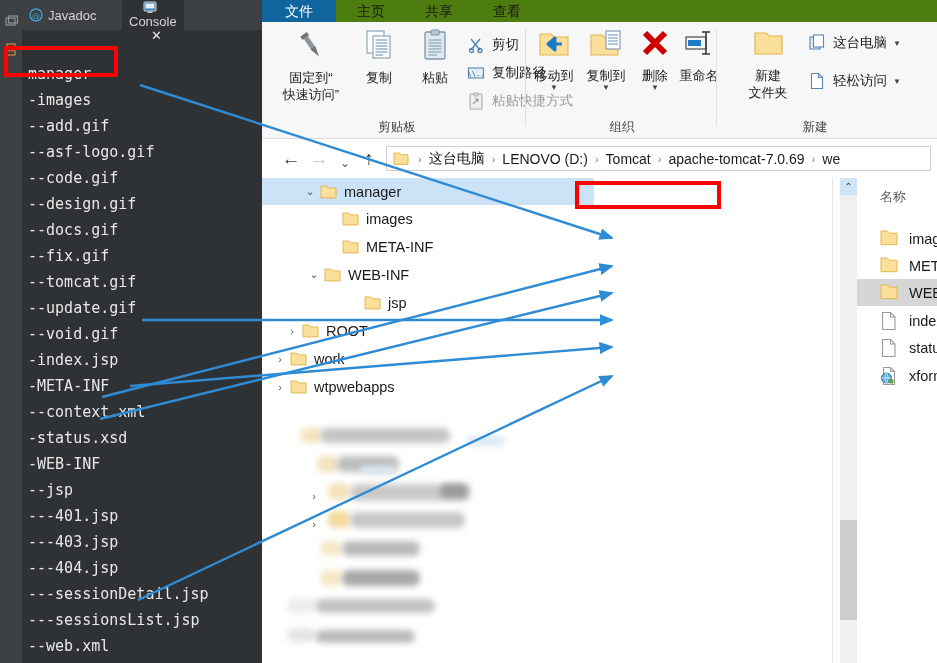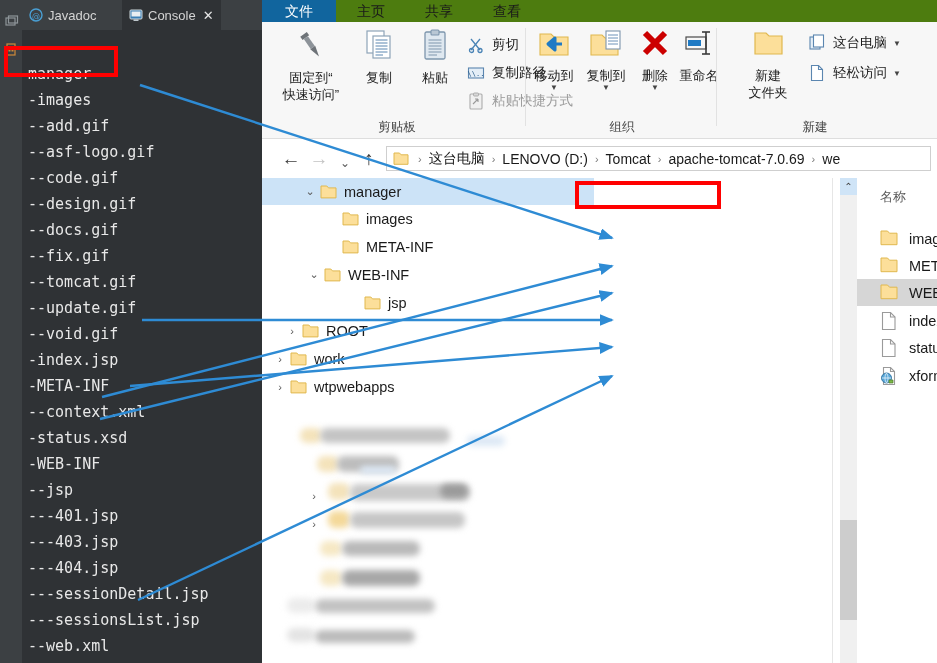--- a/index.html
+++ b/index.html
@@ -21,21 +21,21 @@
   .ecl-gi1{top:14px;}
   .ecl-gi2{top:42px;}
   #ecl-tabbar{
     position:absolute;left:22px;top:0;width:240px;height:30px;background:#3c4043;
   }
   .ecl-tab{
     position:absolute;top:0;height:30px;display:flex;align-items:center;
     font-size:13px;color:#d4d4d4;padding:0 7px;box-sizing:border-box;
   }
   .ecl-tab.inactive{left:0;}
-  .ecl-tab.active{left:100px;background:#2f3235;}
+  .ecl-tab.active{left:100px;background:#2f3235;flex-direction:column;}
   .ecl-tab .tico{
     width:14px;height:14px;margin-right:5px;display:inline-block;flex:none;
   }
   .ecl-tab .tlabel{white-space:nowrap;}
   .ecl-tab .tclose{
     margin-left:7px;font-size:13px;font-weight:bold;color:#e6e6e6;line-height:1;
   }
   #ecl-termline{
     position:absolute;left:28px;top:30px;font-size:12.5px;color:#9aa0a6;
     white-space:nowrap;
@@ -403,21 +403,21 @@
       <div class="rsmall" style="left:88px;top:12px;">
         <span class="ico">
           <svg width="18" height="18" viewBox="0 0 18 18">
             <rect x="2" y="3" width="10" height="12" fill="#e4eef7" stroke="#5b86b0" stroke-width="1.1"></rect>
             <rect x="5.5" y="1" width="10" height="12" fill="#ffffff" stroke="#5b86b0" stroke-width="1.1"></rect>
           </svg>
         </span>
         <span>这台电脑</span>
         <span class="caret" style="margin-left:6px;">▼</span>
       </div>
-      <div class="rsmall" style="left:88px;top:42px;">
+      <div class="rsmall" style="left:88px;top:50px;">
         <span class="ico">
           <svg width="18" height="18" viewBox="0 0 18 18">
             <path d="M3.5 1.5 h7 l4 4 v11 h-11 z" fill="#ffffff" stroke="#5b86b0" stroke-width="1.1"></path>
             <path d="M10.5 1.5 v4 h4" fill="none" stroke="#5b86b0" stroke-width="1.1"></path>
           </svg>
         </span>
         <span>轻松访问</span>
         <span class="caret" style="margin-left:6px;">▼</span>
       </div>
       <div class="glabel" style="left:20px;width:150px;">新建</div>

